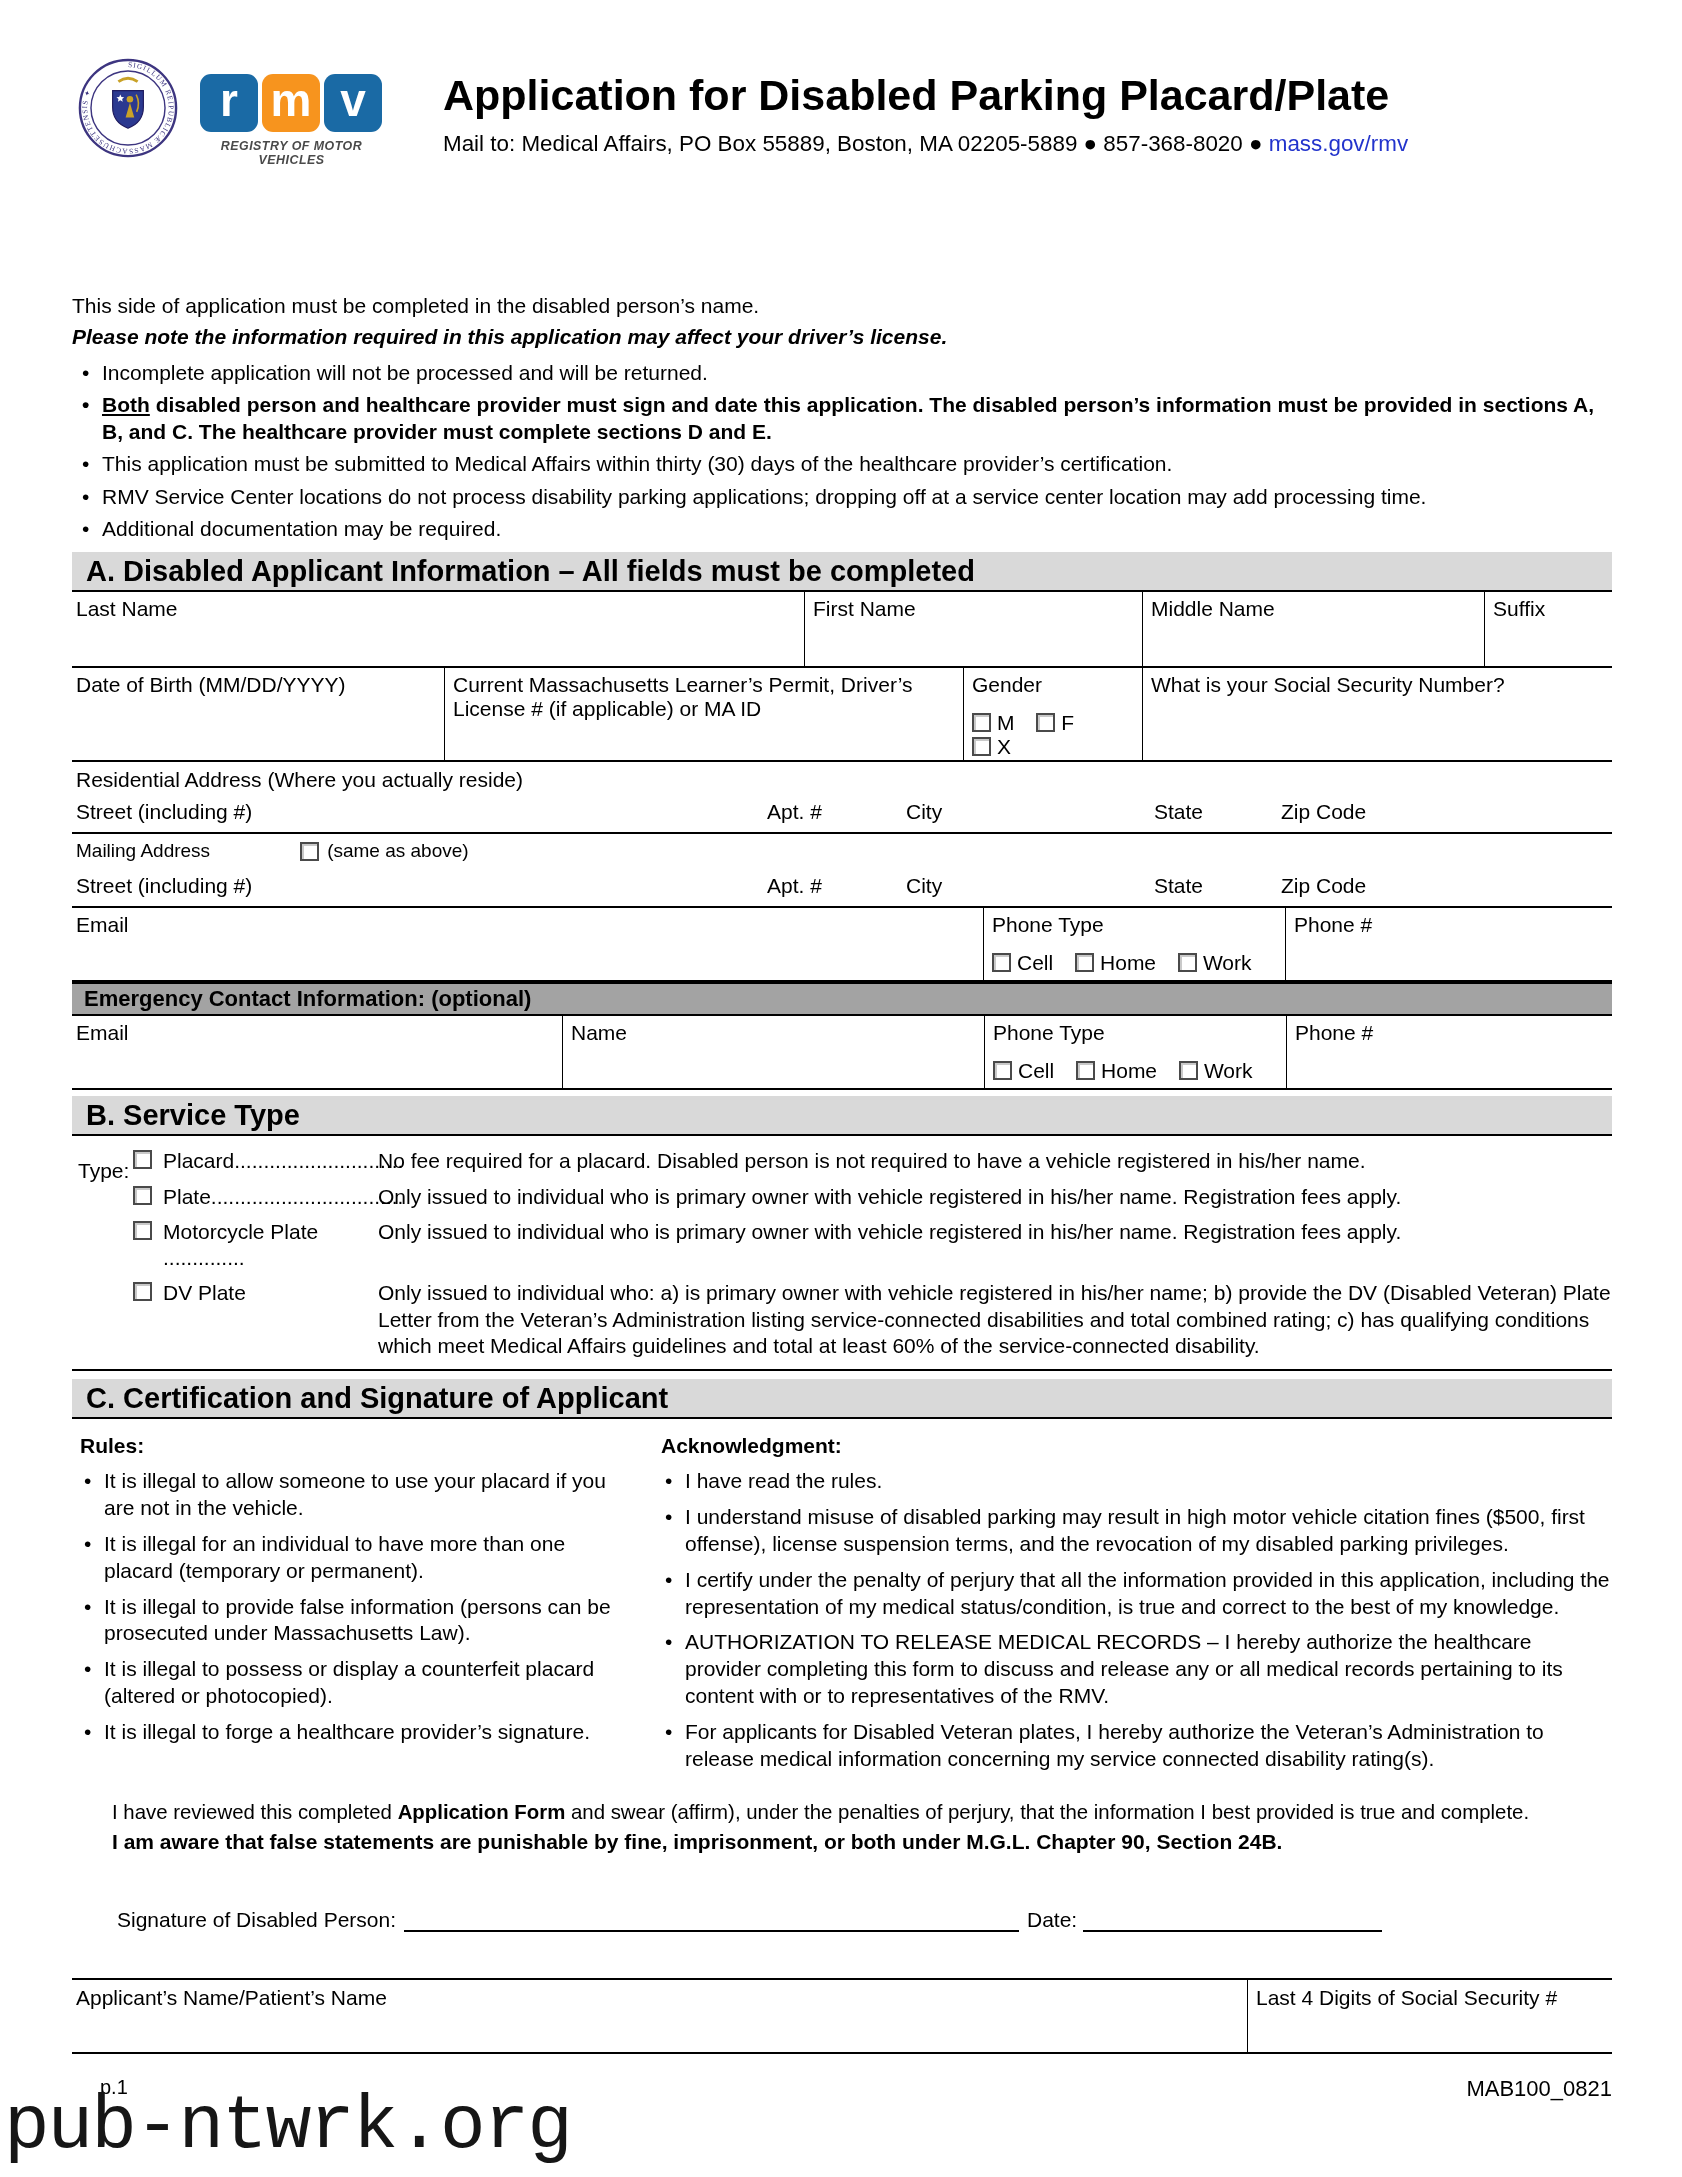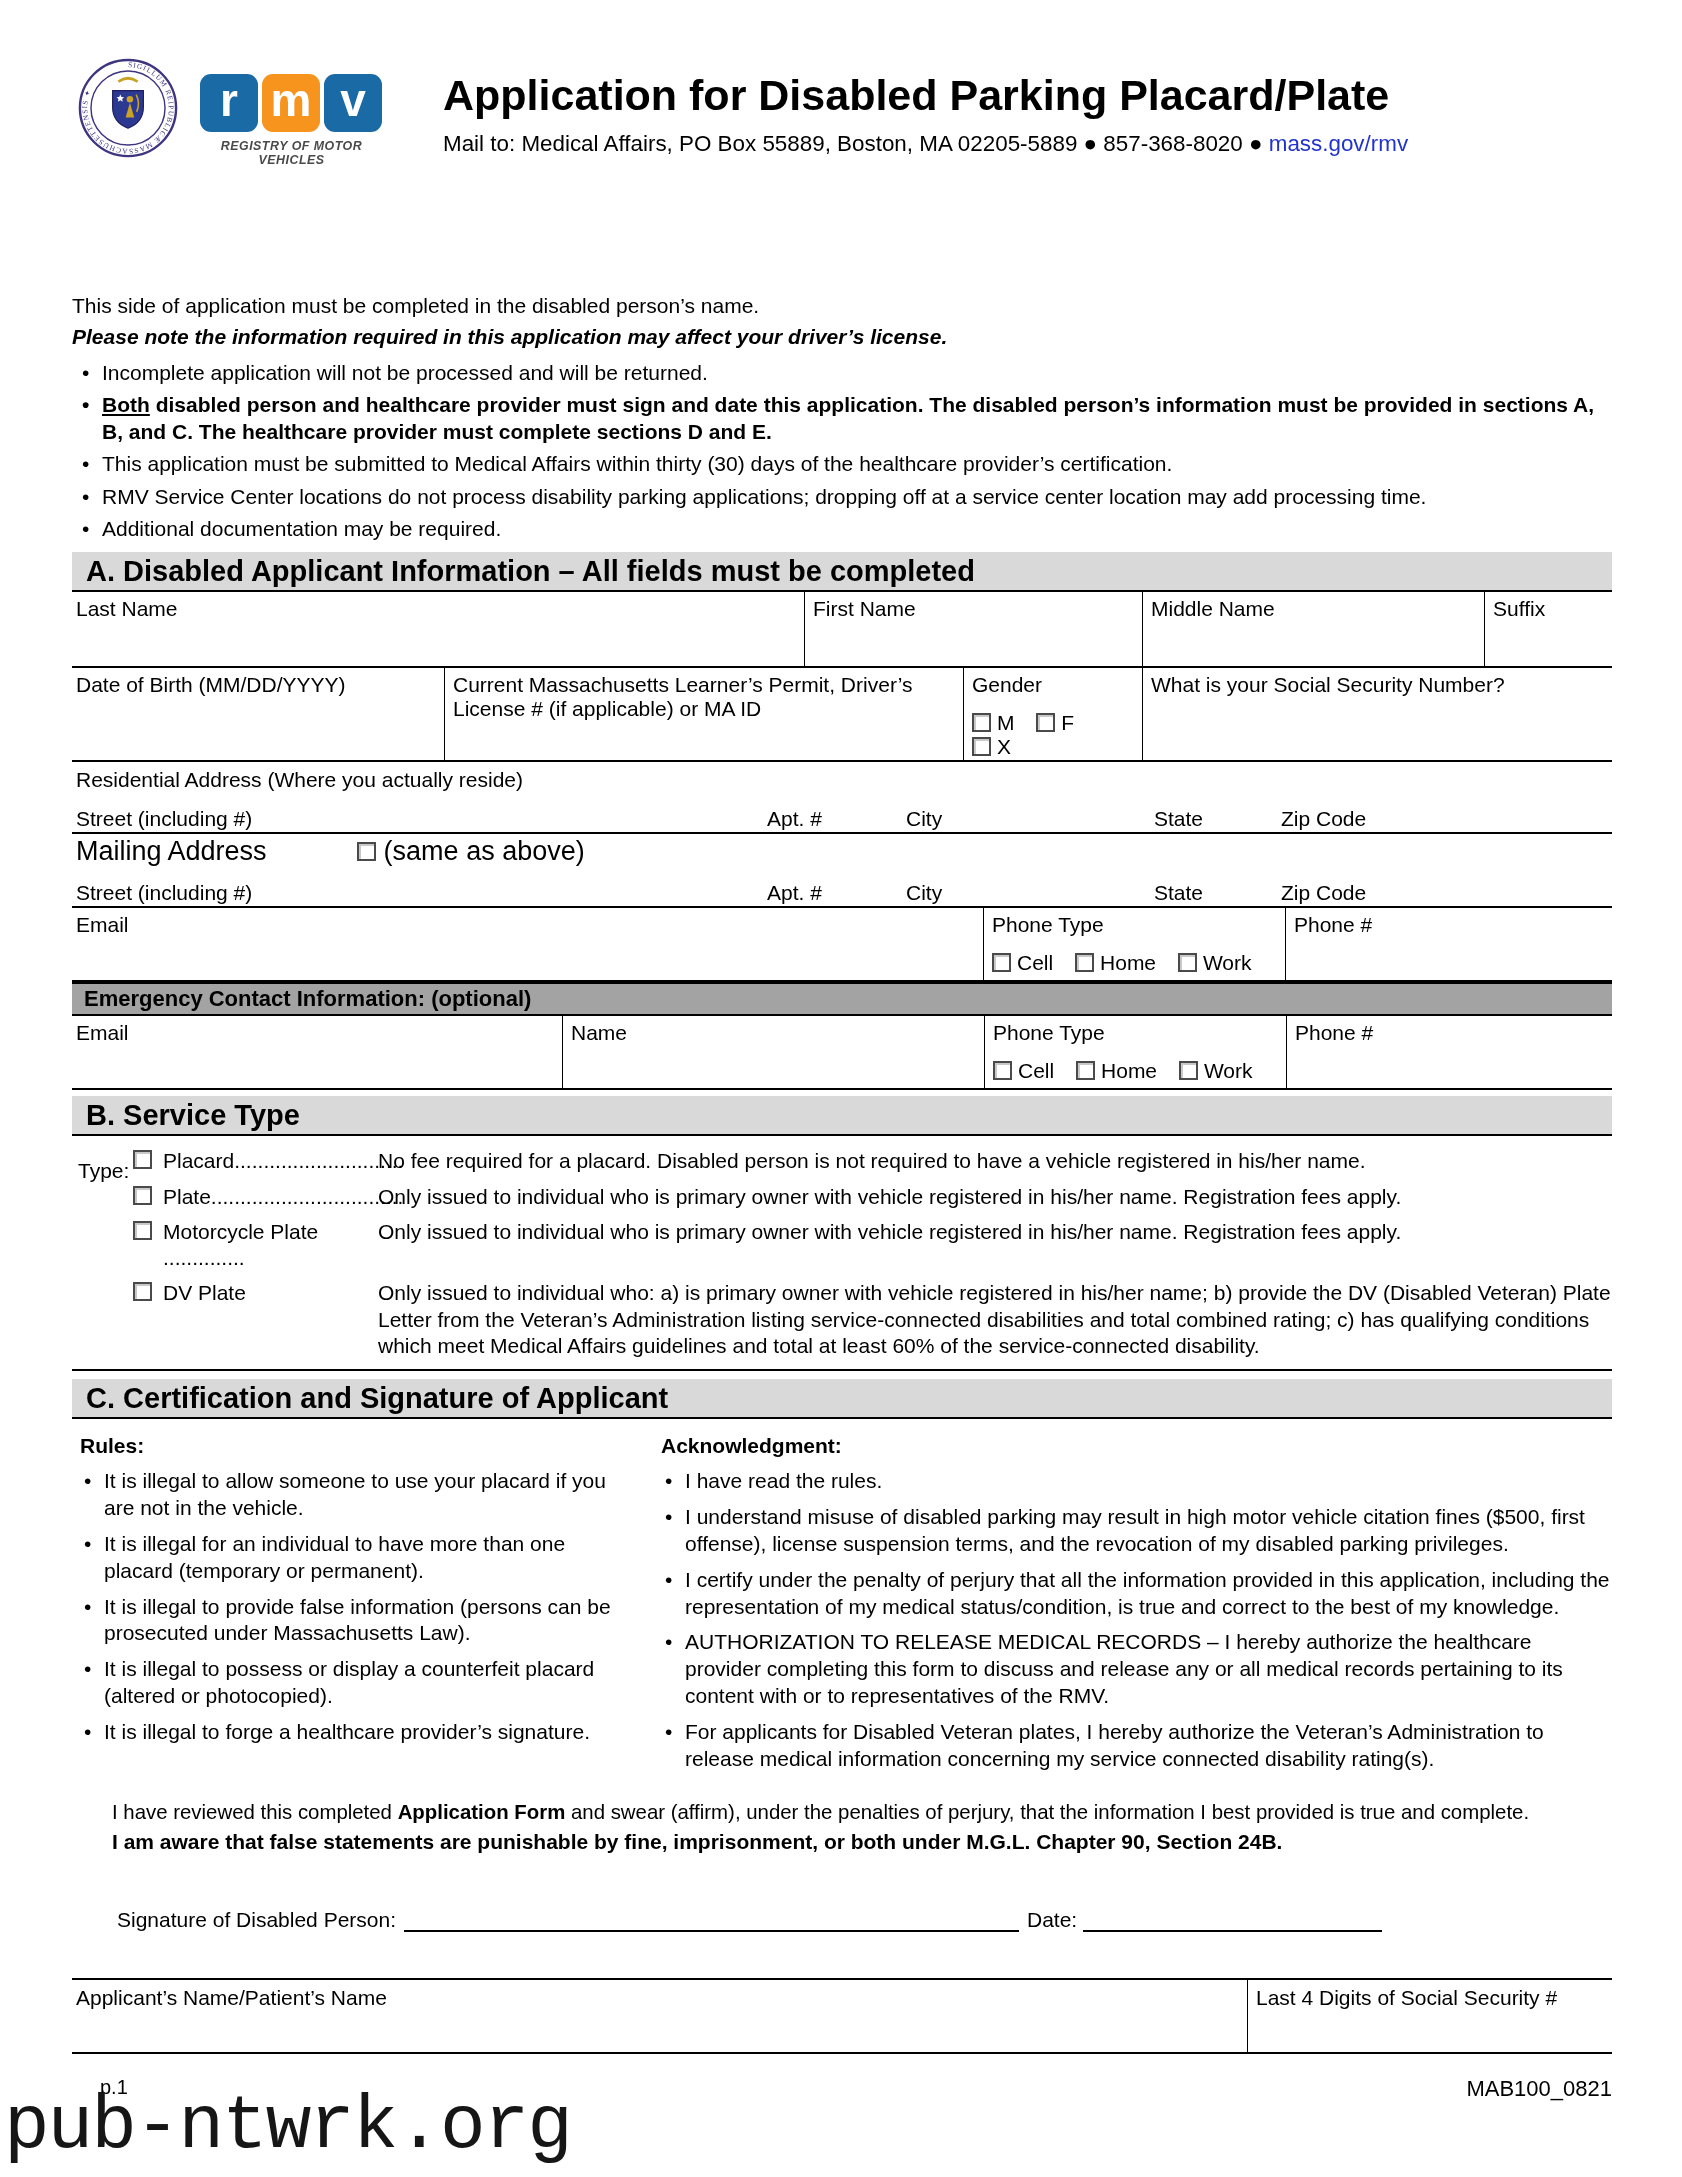--- a/index.html
+++ b/index.html
@@ -42,22 +42,22 @@
   
   .grid-row{display:grid;box-sizing:border-box;}
   .grid-row .cell{border-left:1px solid #000;padding:5px 8px;font-size:21px;box-sizing:border-box;overflow:hidden;}
   .grid-row .cell:first-child{border-left:0;padding-left:4px;}
   .rowA1{grid-template-columns:732px 338px 342px 127px;height:76px;border-bottom:2px solid #000;}
   .rowA2{grid-template-columns:372px 519px 179px 470px;height:94px;border-bottom:2px solid #000;}
   .rowA5{grid-template-columns:911px 302px 326px;height:74px;border-bottom:2px solid #000;}
   .rowA6{grid-template-columns:490px 422px 302px 326px;height:74px;border-bottom:2px solid #000;}
   .label-row{height:32px;font-size:21px;padding:6px 0 0 4px;box-sizing:border-box;}
   .street-row{position:relative;height:38px;border-bottom:2px solid #000;font-size:21px;}
-  .street-row span{position:absolute;top:13px;}
-  .mailing-row{height:34px;display:flex;align-items:center;font-size:27px;padding-left:4px;box-sizing:border-box;}
+  .street-row span{position:absolute;top:6px;}
+  .mailing-row{height:34px;display:flex;align-items:center;font-size:19px;padding-left:4px;box-sizing:border-box;}
   .cb{display:inline-block;width:15px;height:15px;border:2px solid #4a4a4a;background:#fff;
       box-shadow:inset 1px 1px 0 1px #c9c9c9;vertical-align:-2px;flex:0 0 auto;}
   .opt{margin-right:16px;white-space:nowrap;}
   .opt .cb{margin-right:6px;}
   .cell .opts{margin-top:14px;}
   .gender-opts{margin-top:28px;}
   
   .service-body{position:relative;margin-top:12px;font-size:21px;line-height:1.25;}
   .type-word{position:absolute;left:6px;top:10px;}
   .type-rows{margin-left:61px;}

